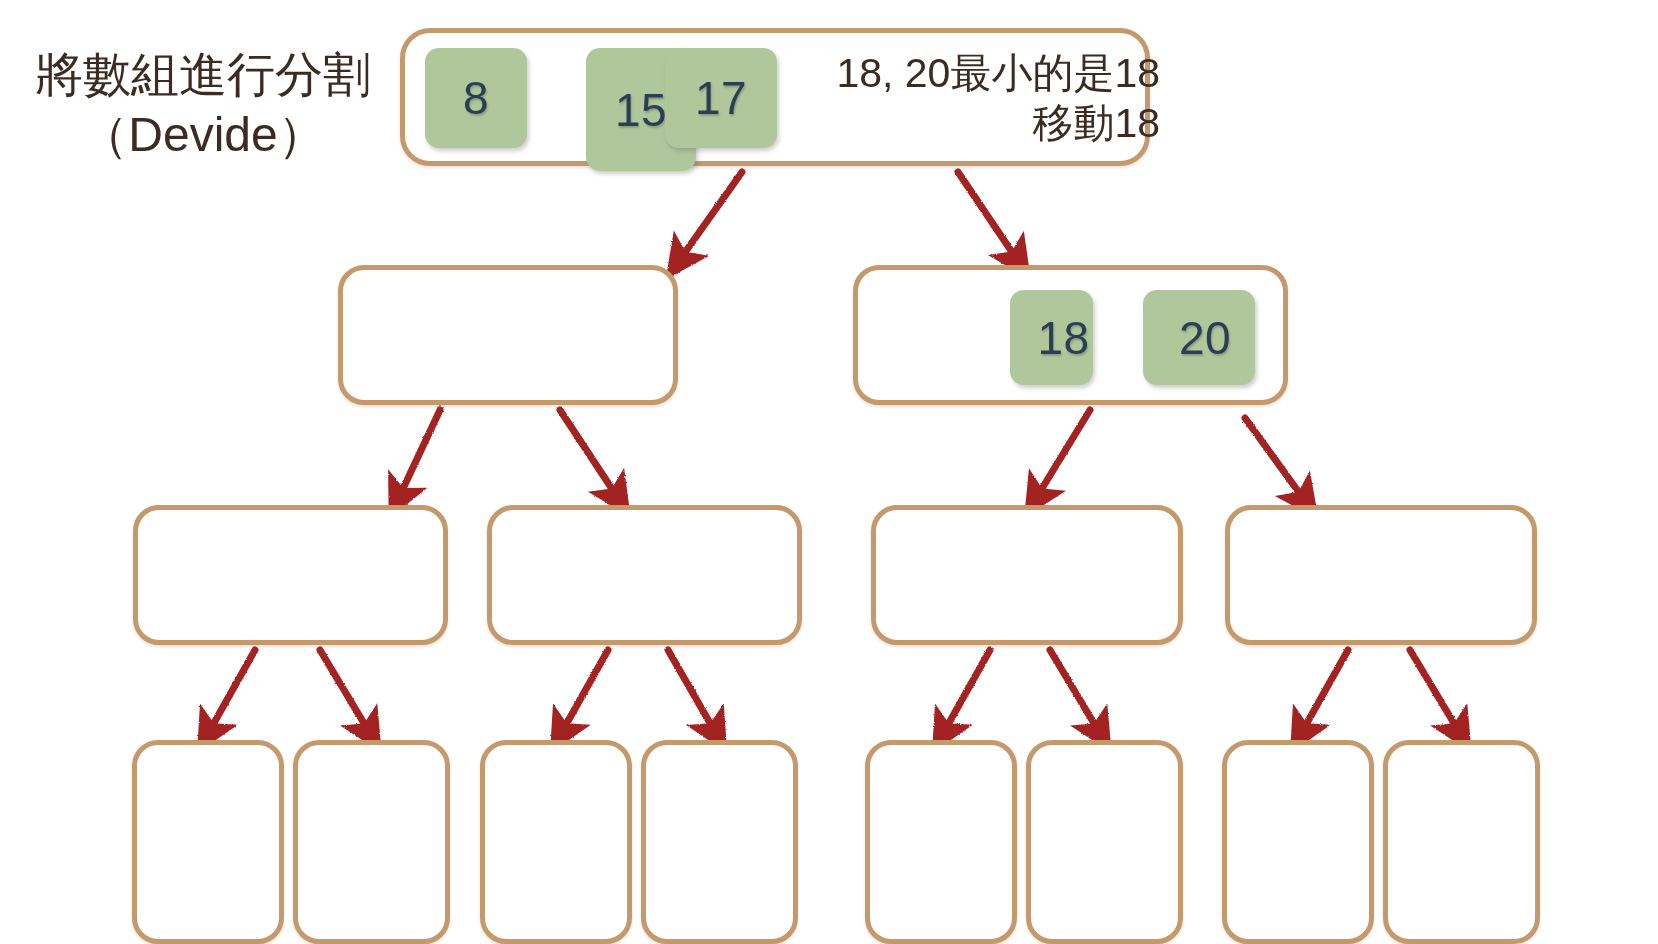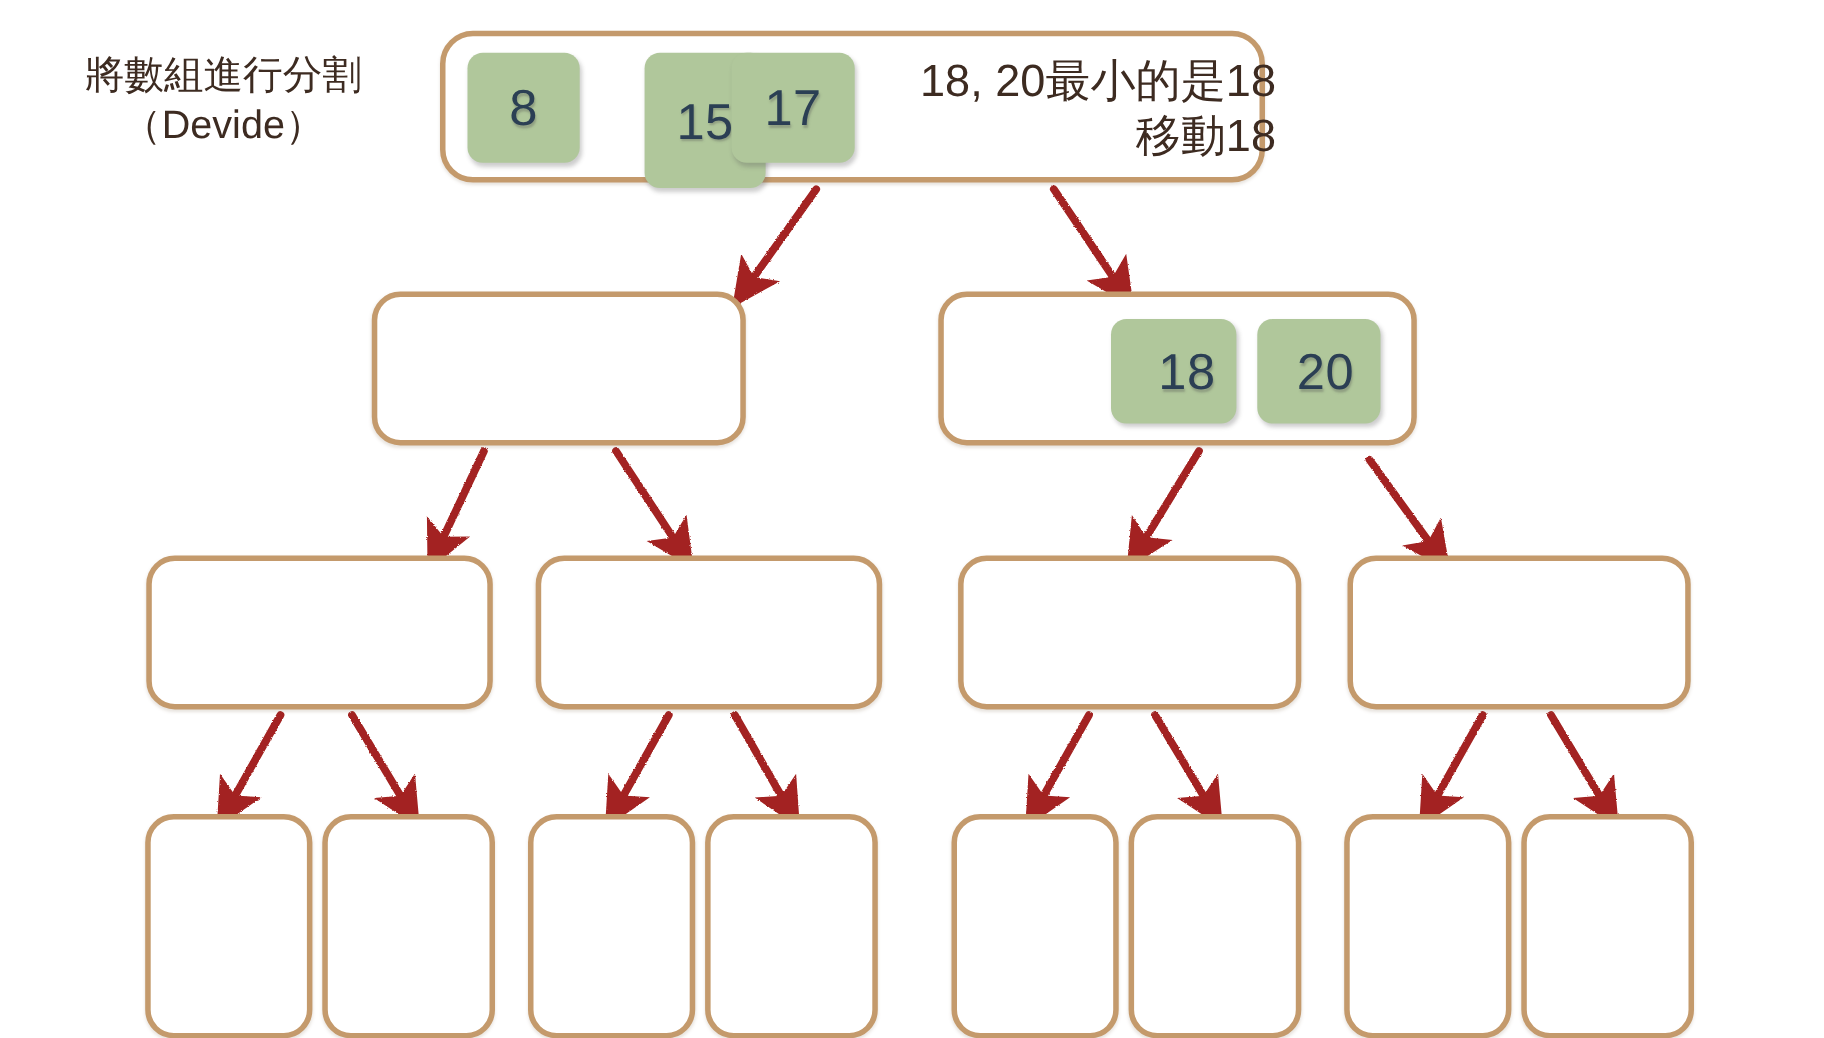--- a/index.html
+++ b/index.html
@@ -40,21 +40,21 @@
     color: #2b3f54;
     font-size: 46px;
     font-family: "Liberation Sans", "DejaVu Sans", sans-serif;
     text-shadow: 1px 2px 2px rgba(80,80,80,0.35);
     box-shadow: 2px 3px 4px rgba(90,90,90,0.30);
     letter-spacing: 0.5px;
   }
   .caption {
     position: absolute;
     color: #3d2b21;
-    font-size: 36px;
+    font-size: 48px;
     line-height: 1.25;
     text-align: center;
     font-family: "Liberation Sans", "DejaVu Sans", sans-serif;
     white-space: pre-line;
   }
   .note {
     position: absolute;
     color: #3d2b21;
     font-size: 41px;
     line-height: 1.22;
@@ -112,21 +112,21 @@
         <span>8</span>
       </div>
       <div class="tile" style="left: 540px; top: 48px; width: 110px; height: 123px; background: rgb(176, 199, 155); color: rgb(43, 63, 84); margin-left: 46px;">
         <span>15</span>
       </div>
       <div class="tile" style="left: 665px; top: 48px; width: 112px; height: 100px; background: rgb(176, 199, 155); color: rgb(43, 63, 84); text-align: right;">
         <span>17</span>
       </div>
       <div class="node-box" style="left: 338px; top: 265px; width: 340px; height: 140px; border-color: rgb(196, 154, 108);"></div>
       <div class="node-box" style="left: 853px; top: 265px; width: 435px; height: 140px; border-color: rgb(196, 154, 108);"></div>
-      <div class="tile" style="left: 1010px; top: 290px; width: 114px; height: 95px; background: rgb(176, 199, 155); color: rgb(43, 63, 84); padding-left: 24px;">
+      <div class="tile" style="left: 1010px; top: 290px; width: 83px; height: 95px; background: rgb(176, 199, 155); color: rgb(43, 63, 84); padding-left: 24px;">
         <span>18</span>
       </div>
       <div class="tile" style="left: 1143px; top: 290px; width: 112px; height: 95px; background: rgb(176, 199, 155); color: rgb(43, 63, 84); padding-left: 12px;">
         <span>20</span>
       </div>
       <div class="node-box" style="left: 133px; top: 505px; width: 315px; height: 140px; border-color: rgb(196, 154, 108);"></div>
       <div class="node-box" style="left: 487px; top: 505px; width: 315px; height: 140px; border-color: rgb(196, 154, 108);"></div>
       <div class="node-box" style="left: 871px; top: 505px; width: 312px; height: 140px; border-color: rgb(196, 154, 108);"></div>
       <div class="node-box" style="left: 1225px; top: 505px; width: 312px; height: 140px; border-color: rgb(196, 154, 108);"></div>
       <div class="node-box" style="left: 132px; top: 740px; width: 152px; height: 204px; border-color: rgb(196, 154, 108);"></div>

